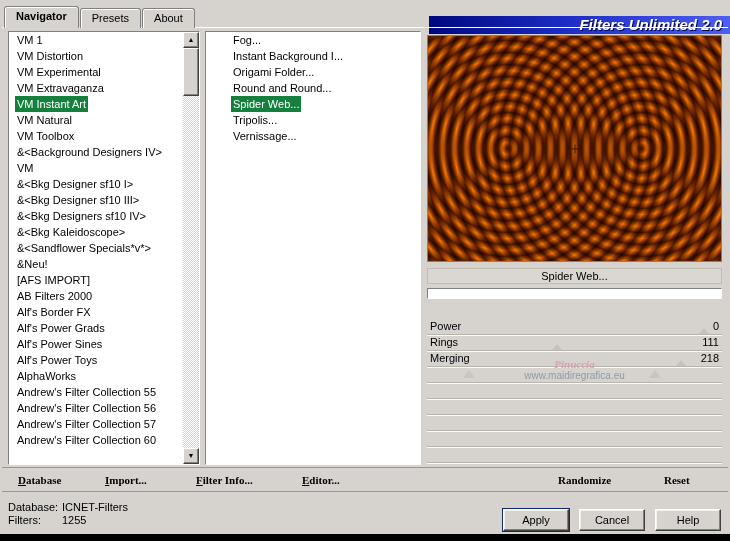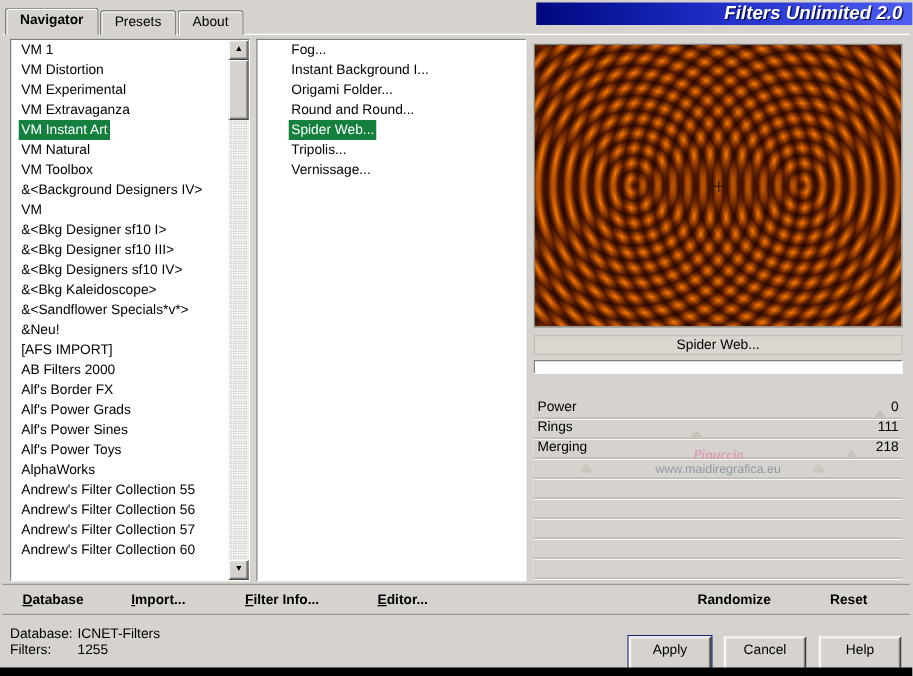--- a/index.html
+++ b/index.html
@@ -5,21 +5,21 @@
   * { margin:0; padding:0; box-sizing:border-box; }
   html,body { width:730px; height:541px; }
   body {
     position:relative; overflow:hidden;
     background:#d6d3ce; color:#000;
     font-family:"Liberation Sans", sans-serif; font-size:11px;
   }
 
   
   .banner {
-    position:absolute; left:429px; top:2px; width:301px; height:18px;
+    position:absolute; left:429px; top:16px; width:301px; height:18px;
     background:linear-gradient(90deg,#00077e 0%,#1c2cc4 45%,#4e5ef2 100%);
     color:#fff; font-style:italic; font-weight:bold; font-size:15px;
     line-height:18px; text-align:right; padding-right:8px;
     text-shadow:1px 1px 0 #000640;
   }
 
   
   .tabs { position:absolute; left:4px; top:6px; height:22px; display:flex; align-items:flex-end; z-index:5; }
   .tab {
     height:20px; line-height:19px; padding:0 11px; margin-right:1px;
@@ -95,32 +95,32 @@
   .wm-name { font-family:"Liberation Serif", serif; font-style:italic; font-weight:bold;
     font-size:11px; color:#d99eb3; }
   .wm-url { font-size:10px; color:#8f9aa6; }
   .wm-tri { position:absolute; top:12px; width:0; height:0;
     border-left:6px solid transparent; border-right:6px solid transparent;
     border-bottom:8px solid #c9c6bd; }
   .wm-tri-left { left:36px; } .wm-tri-right { left:222px; }
 
   
   #toolbar { position:absolute; left:2px; top:467px; width:726px; height:25px;
-    background:#d6d3ce; border-top:1px solid #9a978f; border-bottom:1px solid #9a978f; }
+    background:#d6d3ce; border-top:1px solid #9a978f; border-bottom:1px solid #9a978f;font-family:Liberation Serif, serif; }
   .tb-item { position:absolute; top:0; height:24px; line-height:24px; font-weight:bold; cursor:default; }
   #tb-database{left:16px} #tb-import{left:103px} #tb-filterinfo{left:194px}
   #tb-editor{left:300px} #tb-randomize{left:556px} #tb-reset{left:662px}
   .menu-key { text-decoration:underline; }
 
   
   #status { position:absolute; left:8px; top:501px; line-height:13px; }
   .status-label { display:inline-block; width:54px; }
 
   
-  .btn { position:absolute; top:509px; width:66px; height:32px; text-align:center; line-height:20px;
+  .btn { position:absolute; top:509px; width:66px; height:22px; text-align:center; line-height:20px;
     background:#d6d3ce; cursor:default;
     border-top:1px solid #fff; border-left:1px solid #fff;
     border-bottom:1px solid #404040; border-right:1px solid #404040;
     box-shadow:inset -1px -1px 0 #808080, inset 1px 1px 0 #f4f2ec; }
   #apply { left:503px; box-shadow:0 0 0 1px #10277a, inset -1px -1px 0 #808080, inset 1px 1px 0 #f4f2ec; }
   #cancel { left:579px; } #help { left:655px; }
 
   #bottom-edge { position:absolute; left:0; top:534px; width:730px; height:7px; background:#000; }
 </style>
 </head>

